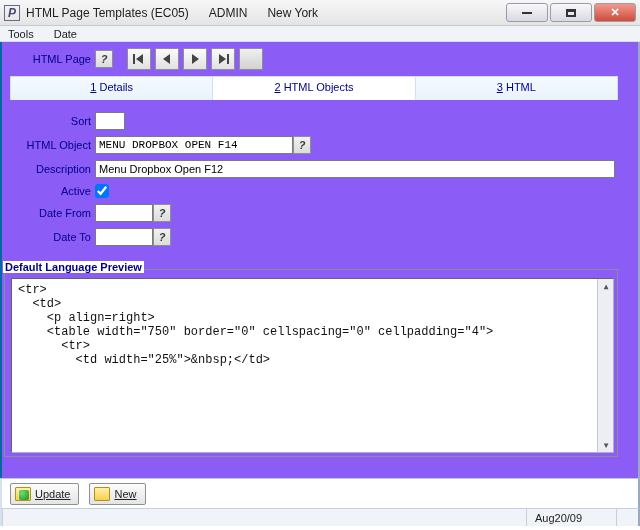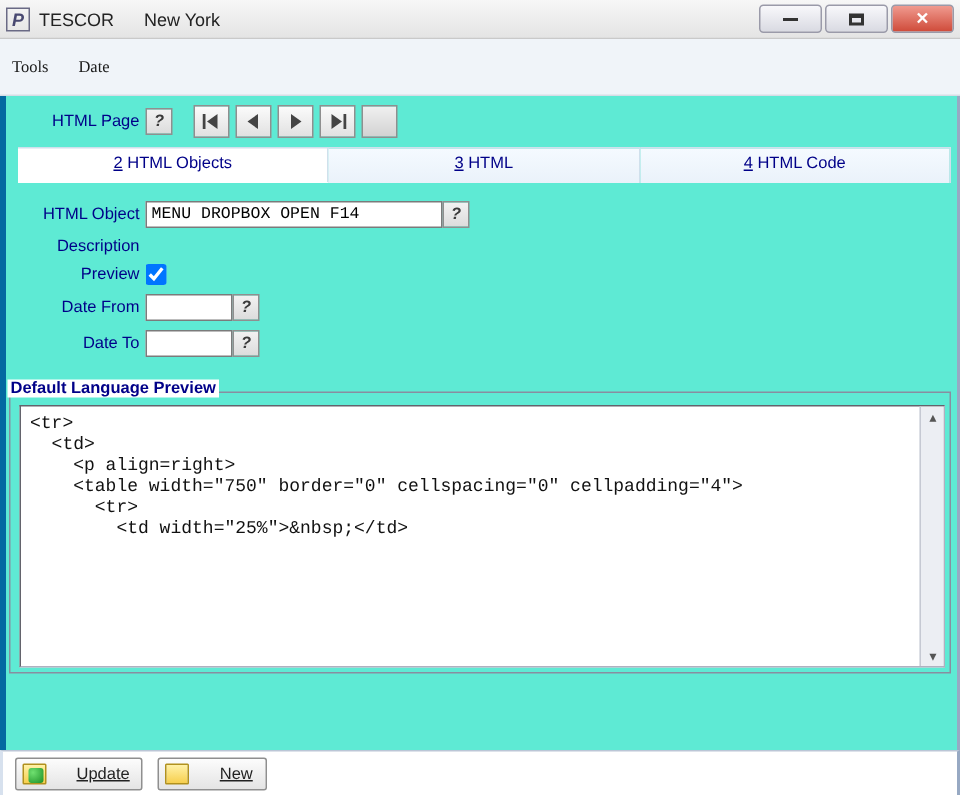--- a/index.html
+++ b/index.html
@@ -10,25 +10,25 @@
   .titlebar { height: 26px; background: linear-gradient(#f7f7f7,#e4e4e4); border-bottom: 1px solid #c9c9c9; display: flex; align-items: center; padding: 0 4px; }
   .titlebar .p-icon { width: 16px; height: 16px; border: 1px solid #6a6a85; display: flex; align-items: center; justify-content: center; margin-right: 6px; font-style: italic; font-weight: bold; color: #494971; font-size: 12px; }
   .titlebar .title-seg { font-size: 12px; color: #222; margin-right: 20px; }
   .titlebar .spacer { flex: 1; }
   .winbtn { width: 42px; height: 19px; margin-left: 2px; border: 1px solid #9a9aa9; border-radius: 3px; background: linear-gradient(#f8f8fb,#d9dae2); display: flex; align-items: center; justify-content: center; font-size: 11px; color: #333; }
   .winbtn.close { background: linear-gradient(#f09a8f,#cf4b3a); color: #fff; font-weight: bold; }
   .winbtn .min-shape { width: 10px; border-bottom: 2px solid #333; }
   .winbtn .max-shape { width: 10px; height: 8px; border: 2px solid #333; border-top-width: 3px; }
 
   
-  .menubar { height: 38px; background: #f0f4f9; border-bottom: 1px solid #d6dde6; display: flex; align-items: center; padding: 0 4px; gap: 12px; color: #1a1a1a; font-family: Liberation Serif, serif; }
+  .menubar { height: 16px; background: #f0f4f9; border-bottom: 1px solid #d6dde6; display: flex; align-items: center; padding: 0 4px; gap: 12px; color: #1a1a1a; }
   .menubar span { padding: 2px 4px; }
 
   
-  .workarea { position: relative; width: 100%; height: calc(100% - 26px - 20px - 30px - 18px); background: #5eead4; padding: 6px 4px 2px 8px; border-left: 4px solid #0369a1; border-right: 2px solid #97a9c3; }
+  .workarea { position: relative; width: 100%; height: calc(100% - 26px - 20px - 30px - 18px); background: #8b5cf6; padding: 6px 20px 2px 8px; border-left: 2px solid #0369a1; border-right: 2px solid #97a9c3; }
 
   .row { display: flex; align-items: center; margin-bottom: 6px; }
   .lbl { width: 85px; text-align: right; color: #000088; padding-right: 4px; }
   input[type=text], .tinput { height: 18px; border: 1px solid #7b7b7b; padding: 0 3px; font-size: 11px; background: #fff; }
   .qbtn { width: 18px; height: 18px; background: linear-gradient(#f2f2f2,#dcdcdc); border: 1px solid #8f8f8f; font-style: italic; font-weight: bold; color: #3a3a3a; display: flex; align-items: center; justify-content: center; cursor: pointer; }
   .navbar { display: flex; gap: 4px; margin-left: 14px; }
   .navbtn { width: 24px; height: 22px; background: linear-gradient(#fbfbfb,#e1e1e1); border: 1px solid #8f8f8f; display: flex; align-items: center; justify-content: center; cursor: pointer; }
   .navbtn.last { width: 24px; background: linear-gradient(#f0f0f0,#d2d2d2); }
   .navbtn svg { width: 12px; height: 12px; fill: #444; }
 
@@ -44,39 +44,40 @@
   .fieldset-label { position: absolute; margin-top: -9px; margin-left: -2px; background: #fff; color: #000088; font-weight: bold; padding: 0 2px; }
   .preview-wrap { position: relative; border: 1px solid #888ea0; margin-top: 23px; margin-left: -6px; height: 188px; }
   .preview { position: absolute; top: 8px; left: 6px; right: 3px; bottom: 3px; border: 1px inset #b0b0c0; background: #fff; overflow: hidden; font-family: "Courier New", monospace; font-size: 12px; white-space: pre; padding: 4px 6px; color: #111; }
   .preview .sbv { position: absolute; right: 0; top: 0; bottom: 0; width: 16px; background: #eceef3; border-left: 1px solid #c6c9d3; }
   .preview .sbv .arrow { position: absolute; left: 2px; width: 12px; height: 12px; display:flex; align-items:center; justify-content:center; color:#555; }
   .preview .sbv .arrow.up { top: 1px; }
   .preview .sbv .arrow.down { bottom: 1px; }
 
   
   .toolbar { height: 30px; background: #fff; border-top: 1px solid #bbc6d6; display: flex; align-items: center; padding: 0 8px; gap: 10px; border-left: 2px solid #d7e1ee; border-right: 2px solid #97a9c3; }
-  .tbutton { height: 22px; display: flex; align-items: center; gap: 20px; padding: 0 8px 0 4px; background: linear-gradient(#fcfcfc,#e4e4e4); border: 1px solid #8f8f8f; border-radius: 2px; cursor: pointer; color: #222; }
+  .tbutton { height: 22px; display: flex; align-items: center; gap: 4px; padding: 0 8px 0 4px; background: linear-gradient(#fcfcfc,#e4e4e4); border: 1px solid #8f8f8f; border-radius: 2px; cursor: pointer; color: #222; }
   .tbutton .ico { width: 16px; height: 14px; border: 1px solid #b1911e; background: linear-gradient(#fff1a6,#f6cf4e); position: relative; border-radius: 1px; }
   .tbutton .ico.update::after { content: ""; position: absolute; width: 10px; height: 10px; left: 3px; top: 2px; background: radial-gradient(circle at 3px 3px,#6fe070,#1c8f26); border-radius: 2px; }
   .tbutton .ico.delete::after { content: ""; position: absolute; width: 8px; height: 2px; left: 4px; top: 6px; background: #c53a2e; box-shadow: 0 -3px 0 #c53a2e, 0 3px 0 #c53a2e; transform: rotate(0deg); }
   .tbutton u { text-decoration: underline; }
 
   
   .statusbar { height: 18px; background: #f0f4f9; border-top: 1px solid #c6cfdd; display: flex; align-items: center; border-left: 2px solid #d7e1ee; border-right: 2px solid #97a9c3; }
   .statusbar .cell { height: 100%; border-left: 1px solid #c6cfdd; padding: 0 8px; display: flex; align-items: center; color: #222; font-size: 11px; }
   .statusbar .grow { flex: 1; }
   .statusbar .cell.date { width: 90px; }
   .statusbar .cell.last { width: 22px; }
 </style>
 </head>
 <body>
 
 <div class="titlebar">
   <div class="p-icon">P</div>
-  <span class="title-seg">TESCOR</span>
+  <span class="title-seg">HTML Page Templates (EC05)</span>
+  <span class="title-seg">ADMIN</span>
   <span class="title-seg">New York</span>
   <div class="spacer"></div>
   <div class="winbtn">
       <div class="min-shape"></div>
     </div>
   <div class="winbtn">
       <div class="max-shape"></div>
     </div>
   <div class="winbtn close">
       <span>✕</span>
@@ -116,40 +117,45 @@
           <svg viewBox="0 0 12 12">
             <polygon points="2,1 2,11 9,6"></polygon>
             <rect x="10" y="1" width="2" height="10"></rect>
           </svg>
         </div>
       <div class="navbtn last"></div>
     </div>
   </div>
 
   <div class="tabs">
+    <div class="tab first"><u>1</u> <span>Details</span></div>
     <div class="tab active"><u>2</u> <span>HTML Objects</span></div>
     <div class="tab"><u>3</u> <span>HTML</span></div>
-    <div class="tab"><u>4</u> <span>HTML Code</span></div>
-  </div>
-
+  </div>
+
+  <div class="row">
+    <div class="lbl">Sort</div>
+    <input type="text" class="tinput sort-input" value="800" style="">
+  </div>
 
   <div class="row">
     <div class="lbl">HTML Object</div>
     <input type="text" class="tinput" style="width: 198px; font-family: Liberation Mono, monospace;" value="MENU DROPBOX OPEN F14">
     <div class="qbtn">
         <span>?</span>
       </div>
   </div>
 
   <div class="row">
     <div class="lbl">Description</div>
-  </div>
-
-  <div class="row">
-    <div class="lbl">Preview</div>
+    <input type="text" class="tinput" style="width: 520px;" value="Menu Dropbox Open F12">
+  </div>
+
+  <div class="row">
+    <div class="lbl">Active</div>
     <input type="checkbox" class="chk" checked="" style="">
   </div>
 
   <div class="row">
     <div class="lbl">Date From</div>
     <input type="text" class="tinput" style="width: 58px;" value="">
     <div class="qbtn">
         <span>?</span>
       </div>
   </div>

